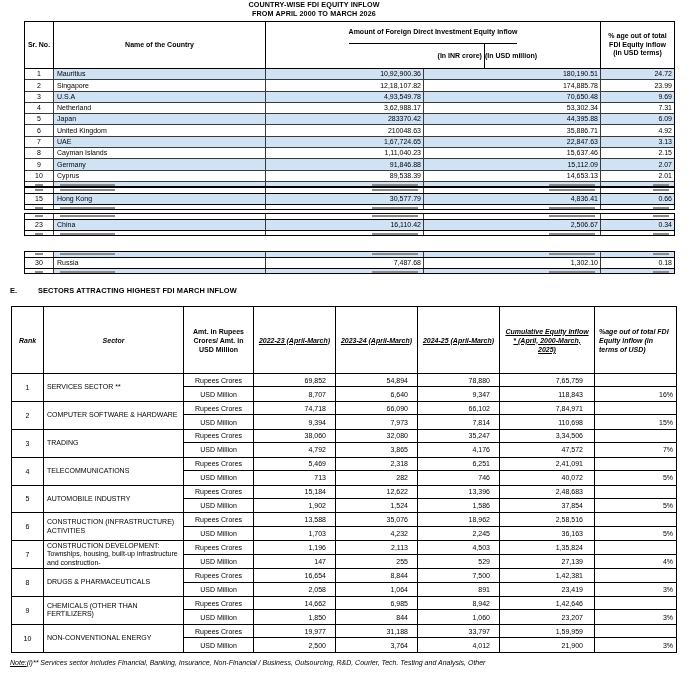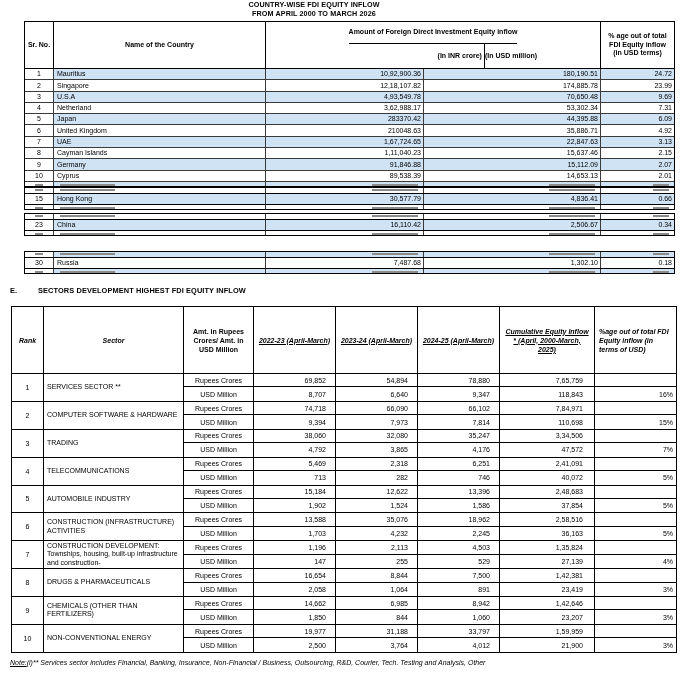--- a/index.html
+++ b/index.html
@@ -309,21 +309,21 @@
           <span class="smudge sm-right" style="width: 46px;"></span>
         </div>
         <div class="t1-cell c-pct hl">
           <span class="smudge sm-right" style="width: 16px;"></span>
         </div>
       </div>
     </div>
   </div>
 
 <div class="abs sec">
-  <span class="sec-label">E.</span><span>SECTORS DEVELOPMENT HIGHEST FDI EQUITY INFLOW</span>
+  <span class="sec-label">E.</span><span>SECTORS ATTRACTING HIGHEST FDI MARCH INFLOW</span>
 </div>
 
 <div class="abs t2">
   <div class="t2-header">
     <div class="t2-h">Rank</div>
     <div class="t2-h">Sector</div>
     <div class="t2-h upright">Amt. in Rupees Crores/ Amt. in USD Million</div>
     <div class="t2-h u">2022-23 (April-March)</div>
     <div class="t2-h u">2023-24 (April-March)</div>
     <div class="t2-h u">2024-25 (April-March)</div>

